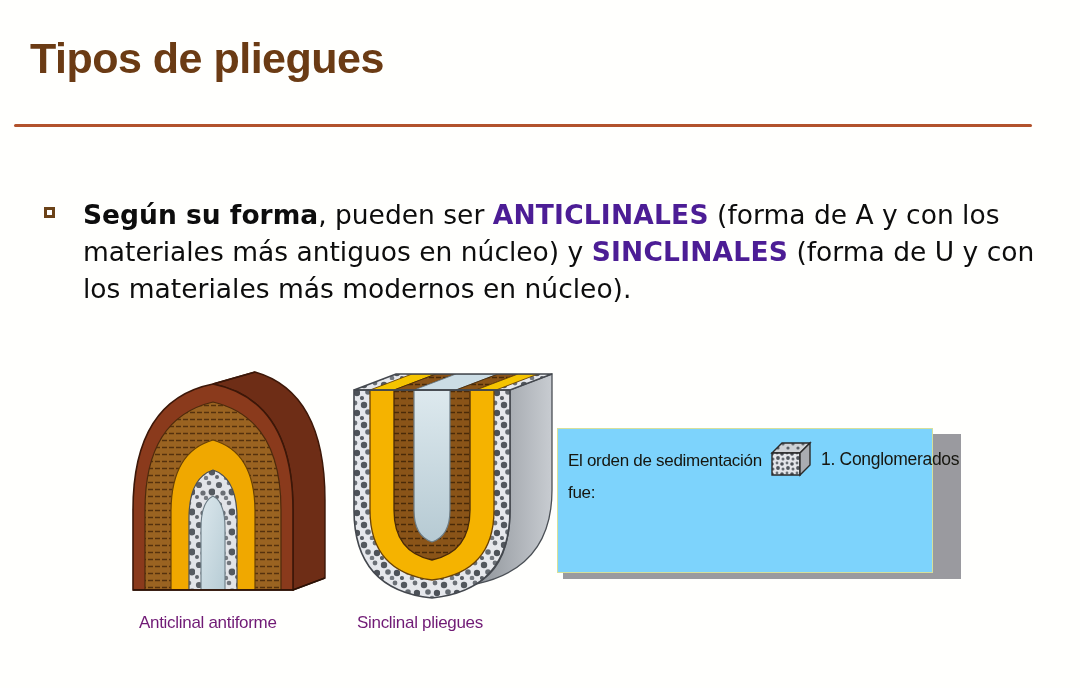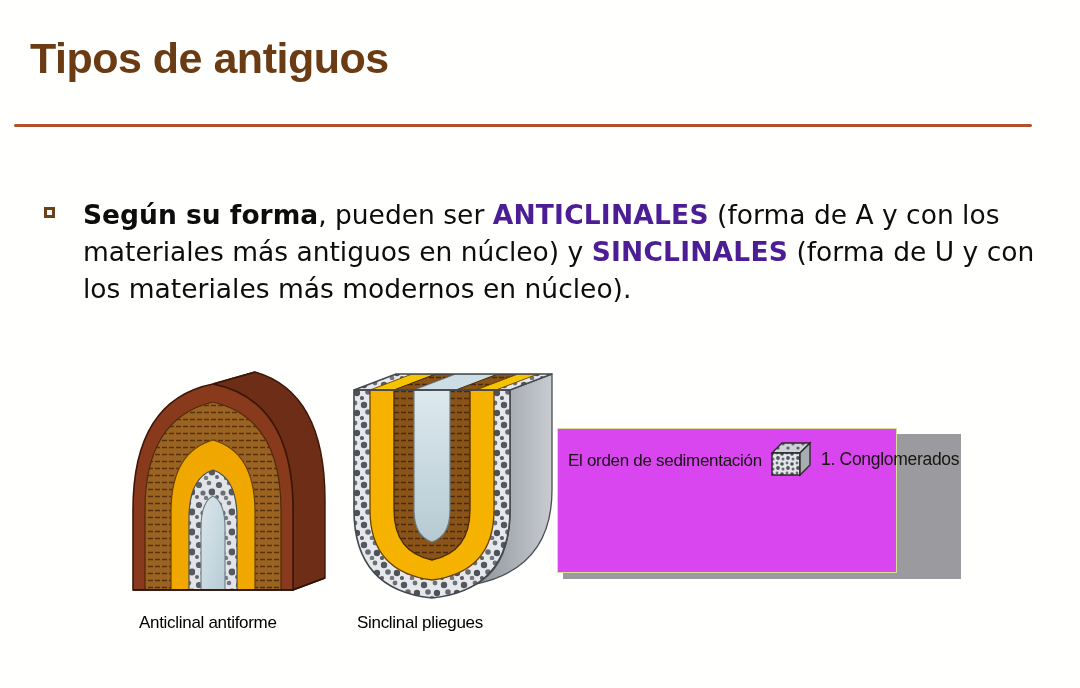--- a/index.html
+++ b/index.html
@@ -71,43 +71,43 @@
     left: 0;
     top: 355px;
     width: 1080px;
     height: 300px;
   }
 
   .fig-caption {
     position: absolute;
     font-family: "Liberation Sans", "DejaVu Sans", sans-serif;
     font-size: 17px;
-    color: #000000;
+    color: #701a75;
     letter-spacing: -0.3px;
     white-space: nowrap;
   }
   #caption-anticline { left: 139px; top: 258px; }
   #caption-syncline  { left: 357px; top: 258px; }
 
   
   .legend-shadow {
     position: absolute;
     left: 563px;
     top: 434px;
     width: 398px;
     height: 145px;
     background: #9a9a9f;
   }
   .legend-box {
     position: absolute;
     left: 557px;
     top: 428px;
-    width: 340px;
+    width: 376px;
     height: 145px;
-    background: #d946ef;
+    background: #7dd3fc;
     border: 1px solid #d6e09a;
     box-sizing: border-box;
   }
   .legend-lead {
     position: absolute;
     left: 10px;
     top: 16px;
     width: 210px;
     font-family: "Liberation Sans", "DejaVu Sans", sans-serif;
     font-size: 17px;
@@ -132,21 +132,21 @@
     font-size: 17.5px;
     color: #16160f;
     letter-spacing: -0.3px;
     white-space: nowrap;
   }
   .cube { flex: 0 0 auto; }
 </style>
 </head>
 <body>
 
-<div class="slide-title">Tipos de antiguos</div>
+<div class="slide-title">Tipos de pliegues</div>
 
 <div class="title-rule"></div>
 
 <div class="bullet-block">
   <span class="bullet-marker"></span>
   <div class="bullet-text"><b>Según su forma</b><span>, pueden ser </span><span class="kw">ANTICLINALES</span><span> (forma de A y con los materiales más antiguos en núcleo) y </span><span class="kw">SINCLINALES</span><span> (forma de U y con los materiales más modernos en núcleo).</span></div>
 </div>
 
 <div class="figure-area">
 
@@ -254,20 +254,21 @@
 
   <div class="fig-caption" id="caption-anticline">Anticlinal antiforme</div>
 
   <div class="fig-caption" id="caption-syncline">Sinclinal pliegues</div>
 </div>
 
 <div class="legend-shadow"></div>
 <div class="legend-box">
   <div class="legend-lead">
     <div>El orden de sedimentación</div>
+    <div>fue:</div>
   </div>
 
   <div class="legend-rows">
 
 
 
     <div class="legend-row">
       <svg class="cube" width="42" height="36" viewBox="0 0 42 36">
         <defs>
           <pattern id="c-cong" width="10" height="10" patternUnits="userSpaceOnUse">

